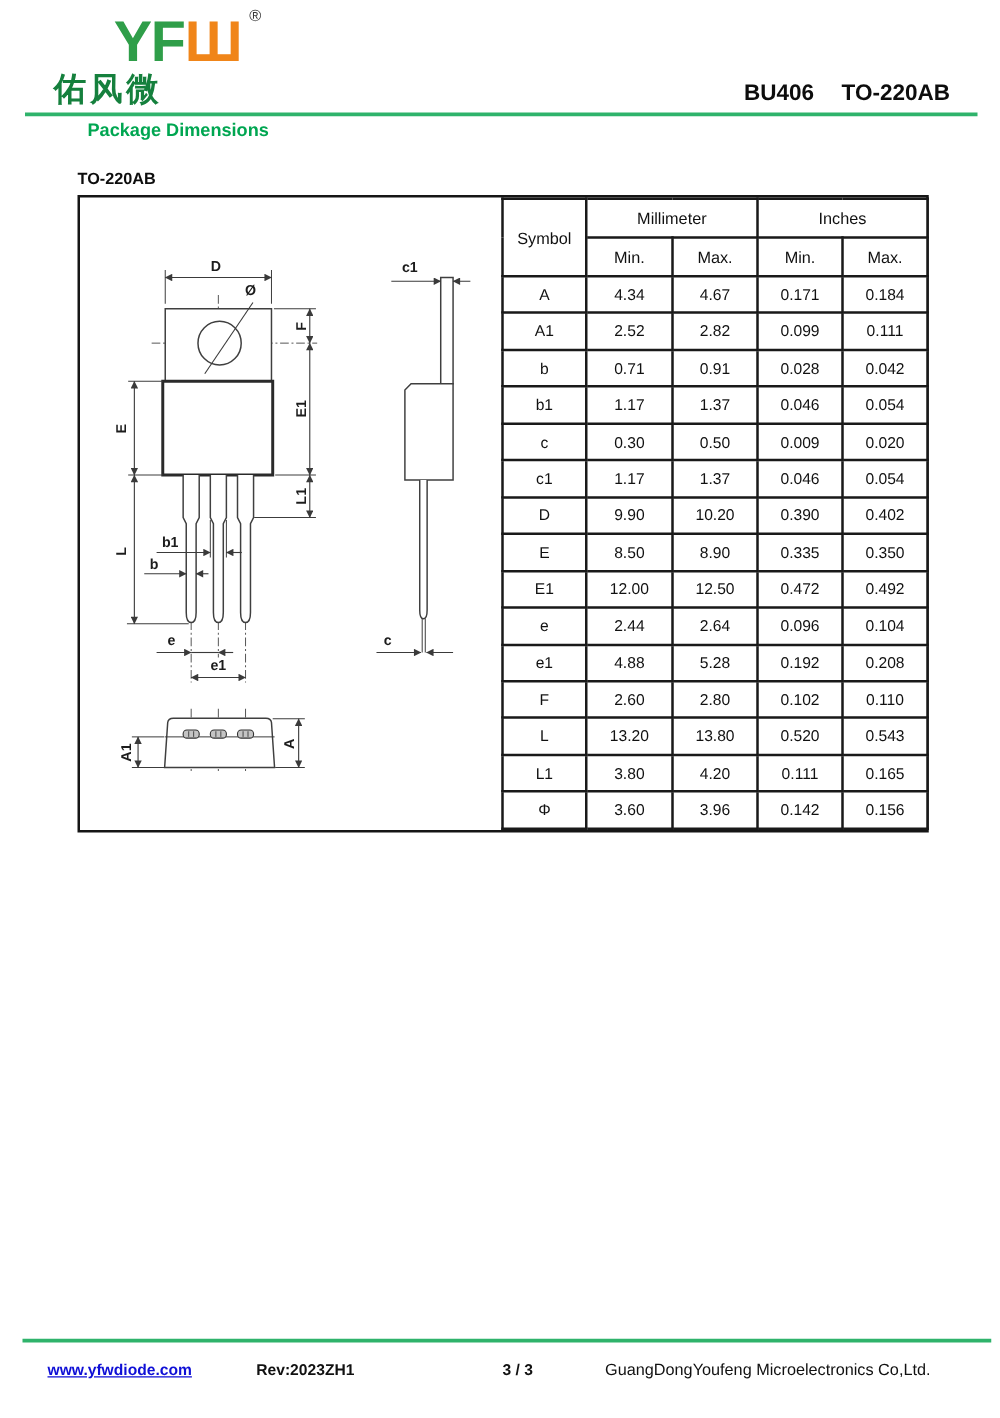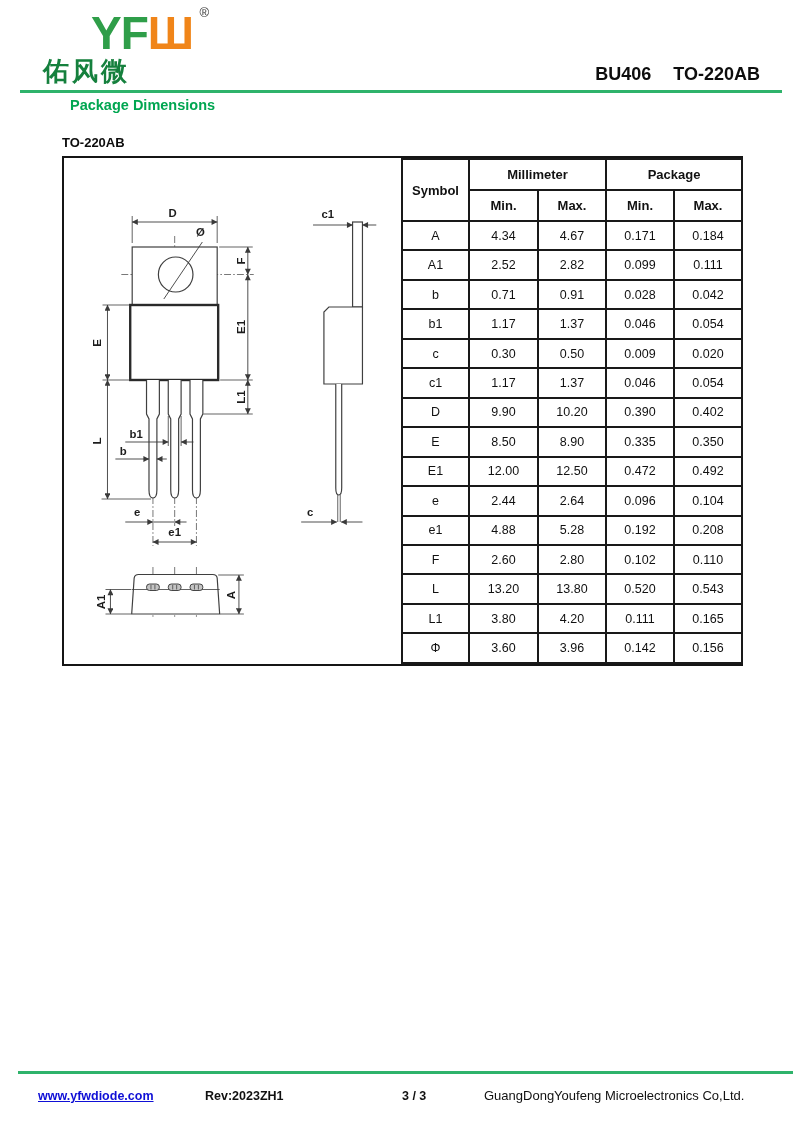--- a/index.html
+++ b/index.html
@@ -21,21 +21,21 @@
   .fig-caption { position:absolute; top:135px; left:62px; font-size:13px; font-weight:bold; color:#0d0d0d; }
 
   
   .fig-box { position:absolute; top:156px; left:62px; width:681px; height:510px; border:2px solid #151515; box-sizing:border-box; display:flex; background:#fff; }
   .fig-left { width:337px; height:506px; }
   .fig-left svg { display:block; }
 
   
   .dim-table { width:340px; height:506px; border-collapse:collapse; table-layout:fixed; }
   .dim-table th, .dim-table td { border:2px solid #191919; text-align:center; vertical-align:middle; padding:0; background:#fff; }
-  .dim-table th { font-size:13px; font-weight:bold;margin-left:28px; }
+  .dim-table th { font-size:13px; font-weight:normal;margin-left:28px; }
   .dim-table td { font-size:12.5px; font-weight:normal; }
   .dim-table thead tr { height:31px; }
 
   
   .obj  { stroke:#3f3f3f; stroke-width:1.2; fill:#ffffff; }
   .obj2 { stroke:#2a2a2a; stroke-width:2.4; fill:#ffffff; }
   .dim  { stroke:#3a3a3a; stroke-width:0.9; fill:none; }
   .ext  { stroke:#3a3a3a; stroke-width:0.8; fill:none; }
   .cl   { stroke:#555555; stroke-width:0.8; stroke-dasharray:7 2.2 1.6 2.2; fill:none; }
   .lbl  { font-size:11.5px; font-weight:bold; fill:#1c1c1c; font-family:"Liberation Sans", sans-serif; }
@@ -173,21 +173,21 @@
         <col style="width:67px">
         <col style="width:69px">
         <col style="width:68px">
         <col style="width:68px">
         <col style="width:68px">
       </colgroup>
     <thead>
       <tr>
         <th rowspan="2">Symbol</th>
         <th colspan="2">Millimeter</th>
-        <th colspan="2">Package</th>
+        <th colspan="2">Inches</th>
       </tr>
       <tr>
         <th>Min.</th>
         <th>Max.</th>
         <th>Min.</th>
         <th>Max.</th>
       </tr>
     </thead>
     <tbody>
       <tr>

